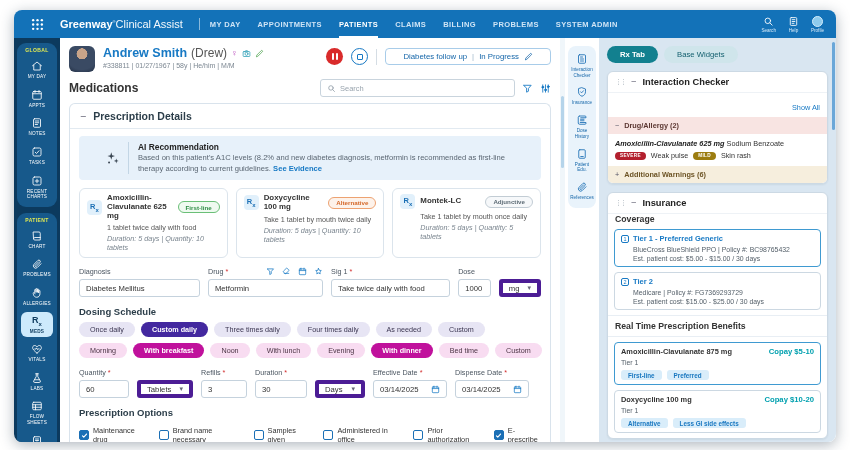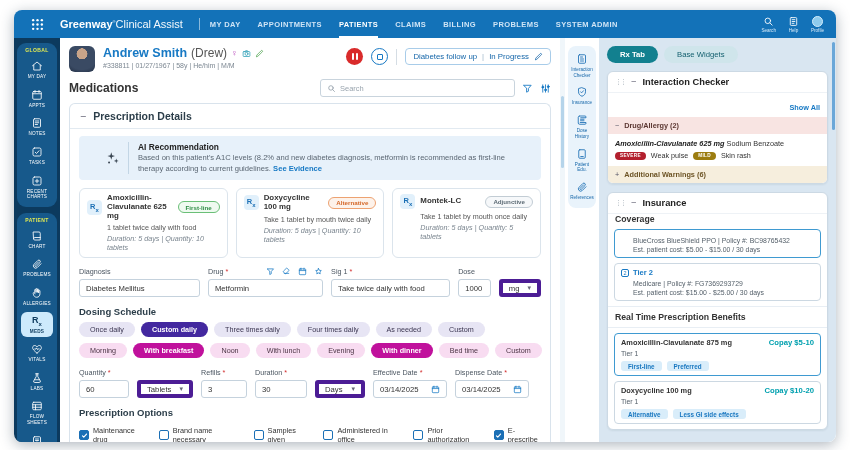--- a/index.html
+++ b/index.html
@@ -46,21 +46,21 @@
   .pt-name{font-size:12.5px;font-weight:bold;color:#1779c4;}
   .pt-nick{font-size:12px;color:#555;}
   .pt-mini{display:flex;gap:4px;align-items:center;font-size:9px;}
   .pt-meta{font-size:7px;color:#7c8792;margin-top:2px;}
   .pt-actions{margin-left:auto;display:flex;align-items:center;gap:8px;margin-top:2px;}
   .pause-btn{width:17px;height:17px;border-radius:50%;background:#d92b2b;display:flex;align-items:center;justify-content:center;gap:2px;cursor:pointer;}
   .pause-btn i{width:2px;height:7px;background:#fff;border-radius:1px;}
   .stop-btn{width:17px;height:17px;border-radius:50%;border:1.5px solid #1779c4;display:flex;align-items:center;justify-content:center;cursor:pointer;background:#fff;}
   .stop-btn i{width:6px;height:6px;border:1.5px solid #1779c4;border-radius:1px;}
   .vdiv{width:1px;height:16px;background:#d5dde4;}
-  .enc-chip{border:1px solid #a8cce9;border-radius:4px;padding:3px 7px;font-size:7.8px;color:#1566a9;display:flex;gap:5px;align-items:center;cursor:pointer;background:#fff;}
+  .enc-chip{border:1px solid #a8cce9;border-radius:4px;padding:3px 17px;font-size:7.8px;color:#1566a9;display:flex;gap:5px;align-items:center;cursor:pointer;background:#fff;}
   .enc-chip .p{color:#9db6c9;}
   .meds-row{display:flex;align-items:center;margin-top:7px;}
   .meds-title{font-size:12px;font-weight:bold;color:#333;}
   .search-wrap{margin-left:auto;display:flex;align-items:center;gap:7px;}
   .search-box{width:195px;height:18px;border:1px solid #c9d4dd;border-radius:3px;display:flex;align-items:center;padding:0 6px;gap:4px;background:#fff;cursor:text;}
   .search-ph{font-size:7.5px;color:#9aa5af;}
   .blue{color:#1779c4;}
   
   .rx-card{margin-top:6px;border:1px solid #d9e3ec;border-bottom:none;border-radius:6px 6px 0 0;display:flex;flex-direction:column;flex:1;overflow:hidden;background:#fff;}
   .rx-head{display:flex;gap:7px;align-items:center;padding:6px 10px;border-bottom:1px solid #e2eaf1;font-size:10.5px;font-weight:bold;color:#2c3e4a;}
@@ -118,21 +118,21 @@
   
   .panel{width:237px;flex:none;background:#d9e6f1;padding:8px 8px 0;overflow:hidden;position:relative;}
   .tabs-row{display:flex;gap:6px;margin-bottom:8px;}
   .tab{font-size:7.7px;padding:4px 13px;border-radius:10px;cursor:pointer;}
   .tab.active{background:#12808f;color:#fff;font-weight:bold;}
   .tab.idle{background:#cfe5eb;color:#14606f;}
   .widget{background:#fff;border-radius:6px;border:1px solid #ccd9e4;margin-bottom:8px;overflow:hidden;box-shadow:0 1px 2px rgba(20,40,60,.07);}
   .w-head{display:flex;gap:6px;align-items:center;padding:5px 7px;font-size:9.3px;font-weight:bold;color:#222;}
   .handle{color:#9aa6b0;font-size:7px;letter-spacing:-2px;cursor:grab;font-weight:normal;}
   .show-row{border-top:1px solid #eef2f6;padding:3px 7px;text-align:right;}
-  .show-link{font-size:7.3px;font-weight:bold;color:#1779c4;cursor:pointer;}
+  .show-link{font-size:7.3px;font-weight:normal;color:#1779c4;cursor:pointer;}
   .da-row{background:#f8e4e2;padding:4px 7px;font-size:7.3px;font-weight:bold;color:#5c3732;display:flex;gap:5px;align-items:center;cursor:pointer;}
   .sign{color:#556;font-weight:normal;}
   .pair{padding:5px 7px 6px;}
   .pair-l1{font-size:7.3px;color:#333;}
   .drugname{font-weight:bold;font-style:italic;color:#222;}
   .pair-l2{margin-top:3px;display:flex;gap:5px;align-items:center;font-size:7.2px;color:#333;}
   .sev{font-size:4.7px;font-weight:bold;color:#fff;padding:1.5px 5px;border-radius:6px;letter-spacing:.3px;}
   .sev-severe{background:#b3202e;}
   .sev-mild{background:#9c7d10;}
   .aw-row{background:#f6eedd;padding:4px 7px;font-size:7.3px;font-weight:bold;color:#6d5426;display:flex;gap:5px;align-items:center;cursor:pointer;}
@@ -695,20 +695,24 @@
 
       <div class="widget">
         <div class="w-head">
           <span class="handle">⋮⋮</span>
           <span class="collapse">−</span>
           <span>Insurance</span>
         </div>
         <div class="cov-head">Coverage</div>
 
         <div class="tier sel">
+          <div class="tier-l1">
+            <span class="tier-num">1</span>
+            <span class="tier-name">Tier 1 - Preferred Generic</span>
+          </div>
           <div class="tier-sub">BlueCross BlueShield PPO  |  Policy #: BC98765432</div>
           <div class="tier-sub">Est. patient cost: $5.00 - $15.00 / 30 days</div>
         </div>
         <div class="tier">
           <div class="tier-l1">
             <span class="tier-num">2</span>
             <span class="tier-name">Tier 2</span>
           </div>
           <div class="tier-sub">Medicare  |  Policy #: FG7369293729</div>
           <div class="tier-sub">Est. patient cost: $15.00 - $25.00 / 30 days</div>

